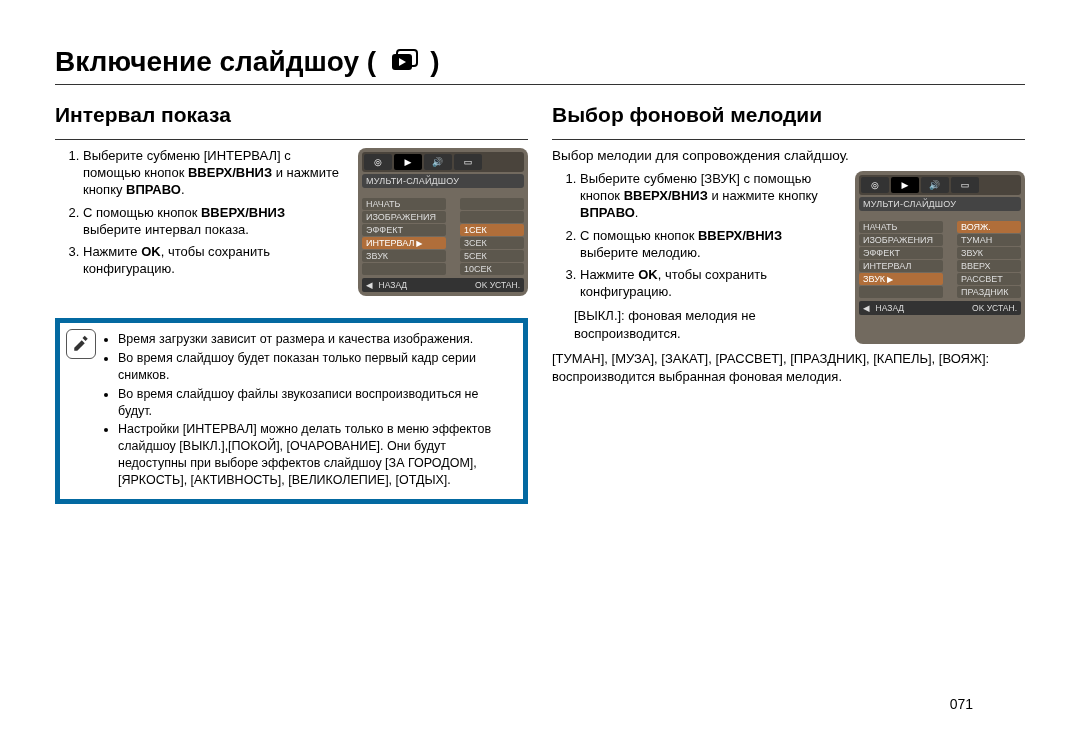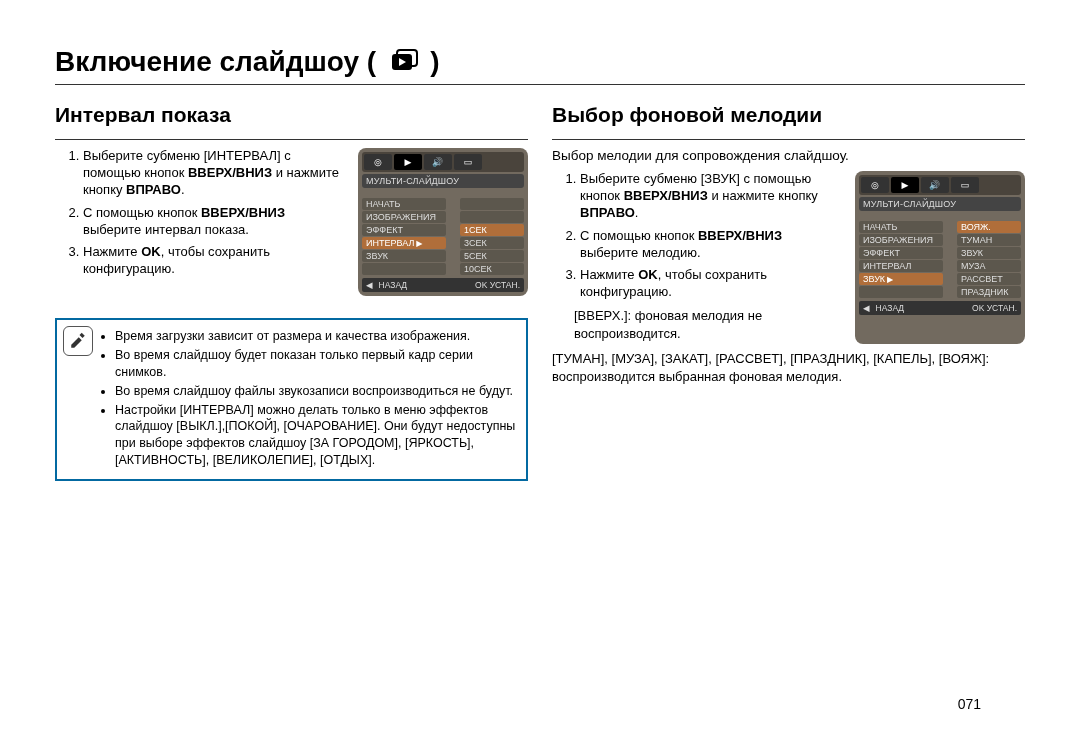--- a/index.html
+++ b/index.html
@@ -121,21 +121,21 @@
   .ui-footer {
     display: flex; align-items: center; gap: 6px;
     margin-top: 3px; padding: 2px 4px;
     font-size: 8.5px; color: #ddd;
     background: #333; border-radius: 2px;
   }
 
   
   .notes-box {
     margin-top: 22px;
-    border: 2px solid #0369a1;
+    border: 5px solid #0369a1;
     display: flex;
     font-size: 12.5px;
     line-height: 1.35;
   }
   .notes-icon {
     width: 42px;
     display: flex; align-items: flex-start; justify-content: center;
     padding: 6px 0;
   }
   .pencil-icon {
@@ -156,21 +156,21 @@
 
   .extra-text {
     font-size: 13px;
     line-height: 1.4;
     margin-top: 4px;
     padding-left: 22px;
   }
 
   .page-no {
     position: absolute;
-    right: 44px;
+    right: 52px;
     bottom: 20px;
     font-size: 14px;
   }
 
   .slideshow-icon {
     display: inline-flex; align-items: center; justify-content: center;
     margin-left: 2px;
   }
   .slideshow-icon svg { width: 32px; height: 32px; }
 </style>
@@ -288,21 +288,21 @@
                 <span>Выберите субменю [ЗВУК] с помощью кнопок </span><b>ВВЕРХ/ВНИЗ</b><span> и нажмите кнопку </span><b>ВПРАВО</b><span>.</span>
               </li>
               <li>
                 <span>С помощью кнопок </span><b>ВВЕРХ/ВНИЗ</b><span> выберите мелодию.</span>
               </li>
               <li>
                 <span>Нажмите </span><b>OK</b><span>, чтобы сохранить конфигурацию.</span>
               </li>
             </ol>
             <div class="extra-text">
-              <span>[ВВЕРХ.]: </span><span>фоновая мелодия не воспроизводится.</span>
+              <span>[ВЫКЛ.]: </span><span>фоновая мелодия не воспроизводится.</span>
             </div>
           </div>
 
           <div class="ui-panel">
             <div class="ui-tabs">
               <span class="ui-tab">◎</span>
               <span class="ui-tab active">▶</span>
               <span class="ui-tab">🔊</span>
               <span class="ui-tab">▭</span>
             </div>
@@ -315,21 +315,21 @@
                 <div class="ui-row">
                   <div class="ui-cell-l">ИЗОБРАЖЕНИЯ</div>
                   <div class="ui-cell-r">ТУМАН</div>
                 </div>
                 <div class="ui-row">
                   <div class="ui-cell-l">ЭФФЕКТ</div>
                   <div class="ui-cell-r">ЗВУК</div>
                 </div>
                 <div class="ui-row">
                   <div class="ui-cell-l">ИНТЕРВАЛ</div>
-                  <div class="ui-cell-r">МУЗА</div>
+                  <div class="ui-cell-r">ВВЕРХ</div>
                 </div>
                 <div class="ui-row">
                   <div class="ui-cell-l ui-cell-sel">ЗВУК<span class="ui-arrow">▶</span></div>
                   <div class="ui-cell-r">РАССВЕТ</div>
                 </div>
                 <div class="ui-row">
                   <div class="ui-cell-l"></div>
                   <div class="ui-cell-r">ПРАЗДНИК</div>
                 </div>
               </div>

